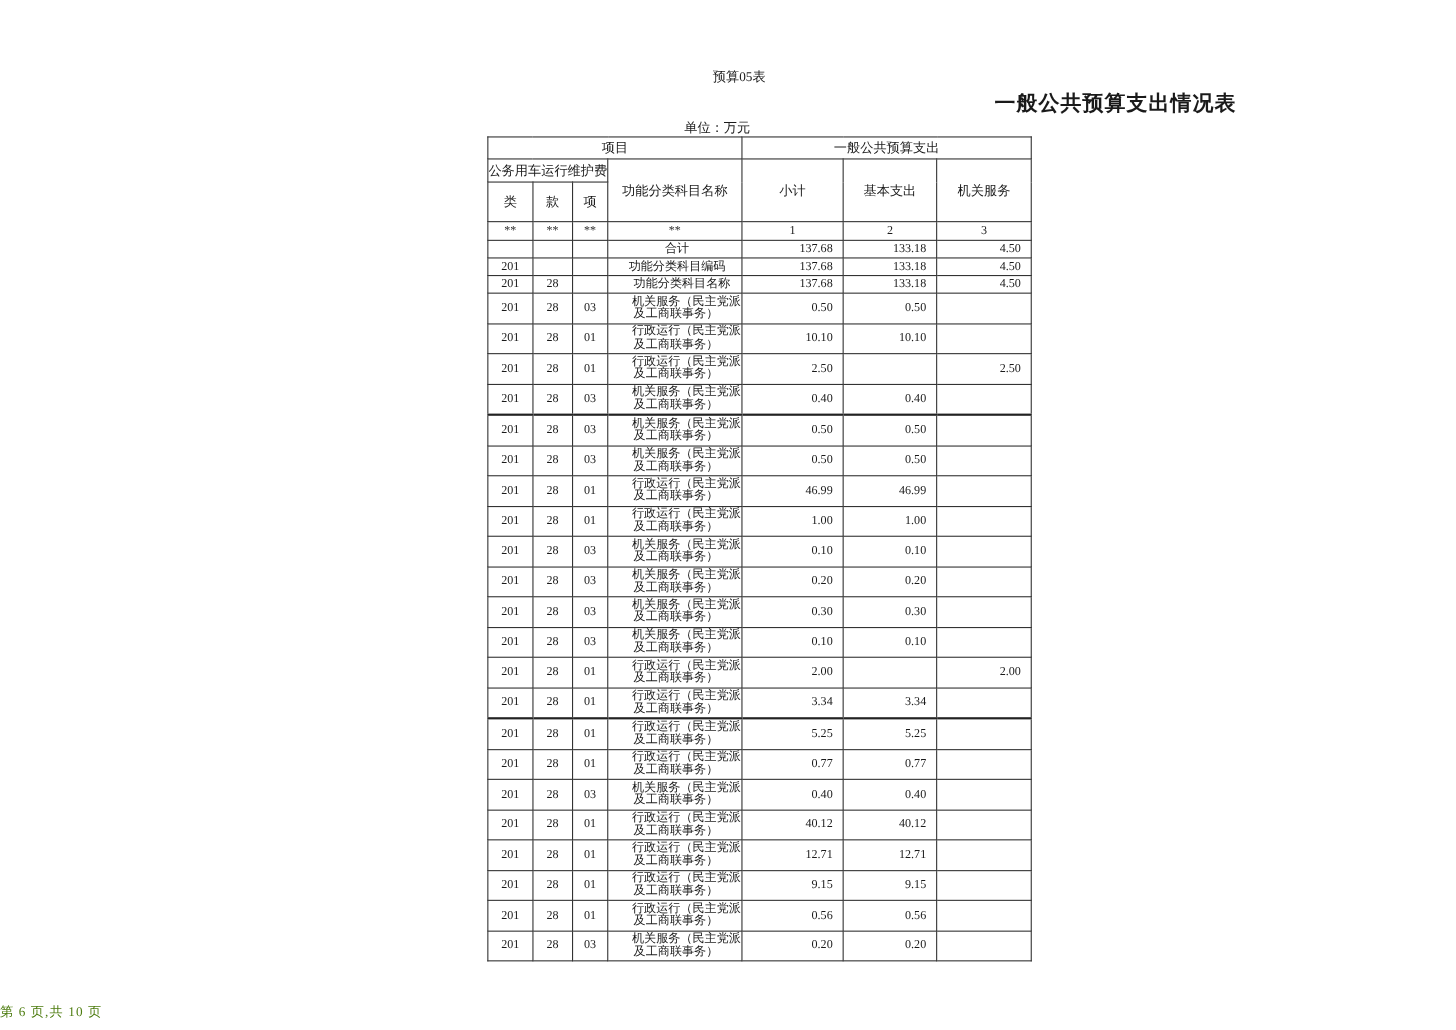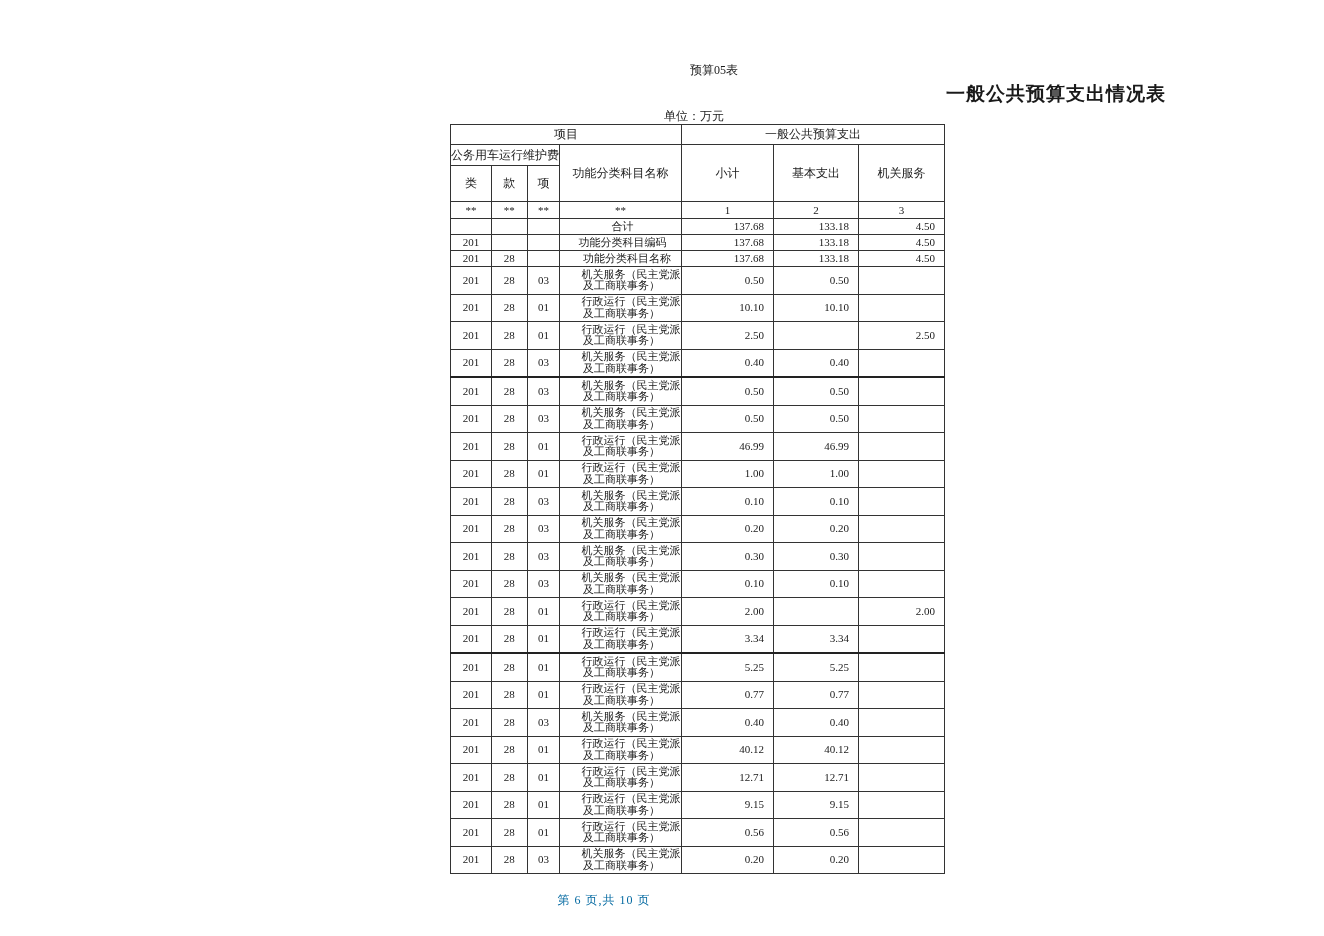--- a/index.html
+++ b/index.html
@@ -1,25 +1,25 @@
 <!DOCTYPE html>
 <html><head>
 <meta charset="utf-8">
 <style>
   html,body{margin:0;padding:0;background:#ffffff;}
   .page{
     position:relative;width:1124px;height:936px;background:#ffffff;
-    font-family:"Liberation Serif","DejaVu Serif",serif;color:#1a1a1a;overflow:hidden;margin-left:42px;
+    font-family:"Liberation Serif","DejaVu Serif",serif;color:#1a1a1a;overflow:hidden;
   }
   .sheet-label{position:absolute;top:62px;right:428px;font-size:12px;}
   .doc-title{position:absolute;top:81px;left:0;width:100%;text-align:right;
     font-size:19px;font-weight:bold;letter-spacing:1px;}
   .unit-label{position:absolute;top:108px;right:442px;font-size:12px;}
   table.budget{
-    position:absolute;top:124px;left:408px;border-collapse:collapse;table-layout:fixed;
+    position:absolute;top:124px;left:443px;border-collapse:collapse;table-layout:fixed;
     font-size:11px;
   }
   table.budget td{
     border:1px solid #333333;padding:0;overflow:hidden;vertical-align:middle;
     line-height:11px;
   }
   thead td{text-align:center;font-size:12px;}
   tr.h1 td{height:19px;}
   tr.h2 td.code-group{height:20px;white-space:nowrap;}
   tr.h3 td{height:35px;}
@@ -29,22 +29,22 @@
   tbody td.name{
     text-align:center;padding:1px 0 1px 2px;line-height:11.5px;
     word-break:break-all;white-space:normal;
   }
   .ind0{text-indent:2px;}
   .ind1{text-indent:11px;}
   .ind2{text-indent:19px;}
   tr.single td{height:13px;}
   tr.double td{height:24.5px;}
   tr.break td{border-bottom:2px solid #222222;}
-  .page-footer{position:absolute;top:892px;left:0;width:100%;text-align:center;
-    font-size:12px;color:#0369a1;letter-spacing:1px;}
+  .page-footer{position:absolute;top:912px;left:0;width:100%;text-align:left;
+    font-size:12px;color:#4d7c0f;letter-spacing:1px;}
 </style>
 </head>
 <body>
 
 <div class="page">
 
   <div class="sheet-label">预算05表</div>
 
   <div class="doc-title">一般公共预算支出情况表</div>
 

